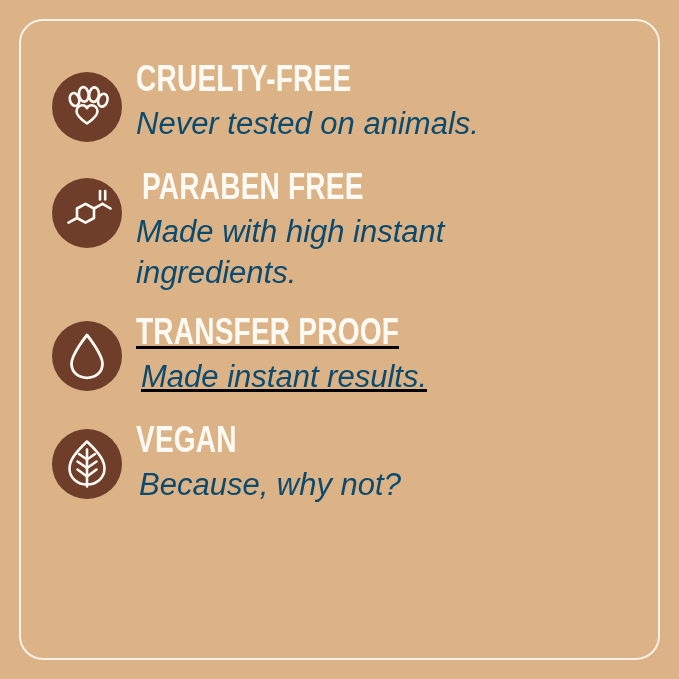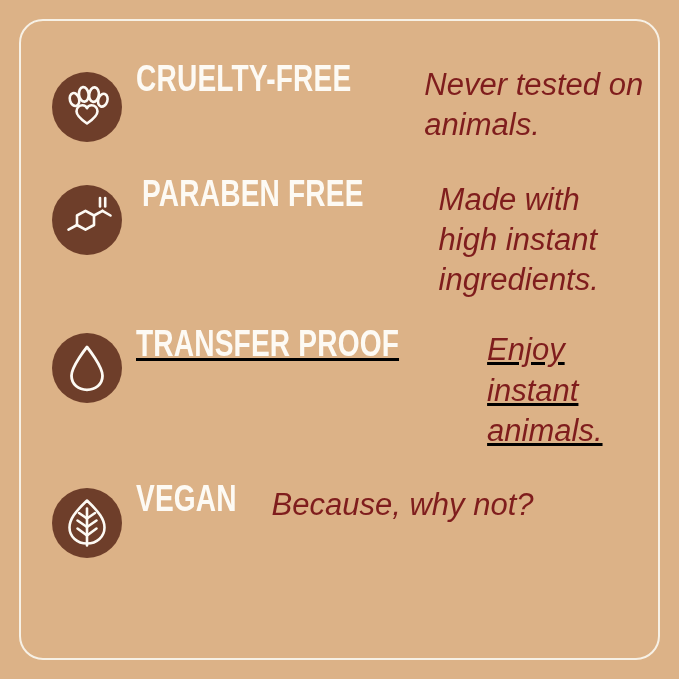--- a/index.html
+++ b/index.html
@@ -65,21 +65,21 @@
   }
   .row-cruelty .icon-badge { margin-top: 14px; }
   .row-paraben .icon-badge { margin-top: 12px; }
   .row-transfer .icon-badge { margin-top: 10px; }
   .row-vegan  .icon-badge { margin-top: 10px; }
 
   .icon-badge svg { display: block; }
 
   .feature-text {
     display: flex;
-    flex-direction: row;
+    flex-direction: column;
     padding-top: 2px;
   }
   .feature-title {
     font-family: "Liberation Sans Narrow", "Liberation Sans", sans-serif;
     font-weight: 700;
     font-size: 37px;
     line-height: 1.0;
     letter-spacing: 0.2px;
     color: #fdfaf4;
     text-transform: uppercase;
@@ -87,22 +87,22 @@
     transform-origin: left center;
     white-space: nowrap;
     margin: 0 0 7px 0;
   }
   .feature-desc {
     font-family: "Liberation Sans", sans-serif;
     font-style: italic;
     font-weight: 300;
     font-size: 31px;
     line-height: 1.30;
-    color: #7f1d1d;
-    margin: 5px;
+    color: #0c4a6e;
+    margin: 0;
     max-width: 400px;
   }
   .row-paraben .feature-title { margin-left: 6px; }
   .row-transfer .feature-desc { margin-left: 5px; }
   .row-vegan .feature-desc { margin-left: 3px; font-style: italic; }
 </style>
 </head>
 <body>
 
 <div class="poster">
@@ -149,21 +149,21 @@
     </div>
 
     <div class="feature-row row-transfer">
       <div class="icon-badge">
         <svg width="70" height="70" viewBox="0 0 70 70" aria-hidden="true">
           <path d="M35 14 C35 14 50.5 33.2 50.5 42.8 C50.5 51.4 43.5 56.8 35 56.8 C26.5 56.8 19.5 51.4 19.5 42.8 C19.5 33.2 35 14 35 14 Z" fill="none" stroke="#fdfaf4" stroke-width="2.8" stroke-linejoin="round"></path>
         </svg>
       </div>
       <div class="feature-text">
         <div class="feature-title">TRANSFER PROOF</div>
-        <div class="feature-desc">Enjoy instant animals.</div>
+        <div class="feature-desc">Made instant results.</div>
       </div>
     </div>
 
     <div class="feature-row row-vegan">
       <div class="icon-badge">
         <svg width="70" height="70" viewBox="0 0 70 70" aria-hidden="true">
           <g fill="none" stroke="#fdfaf4" stroke-width="2.6" stroke-linecap="round" stroke-linejoin="round">
             <path d="M35 12.5 C47 24 52.5 31.5 52.5 39.5 C52.5 48.8 44.8 55.5 35 55.5 C25.2 55.5 17.5 48.8 17.5 39.5 C17.5 31.5 23 24 35 12.5 Z"></path>
             <line x1="35" y1="20.5" x2="35" y2="57.5"></line>
             <path d="M35 30.5 L27.0 25.0"></path>

